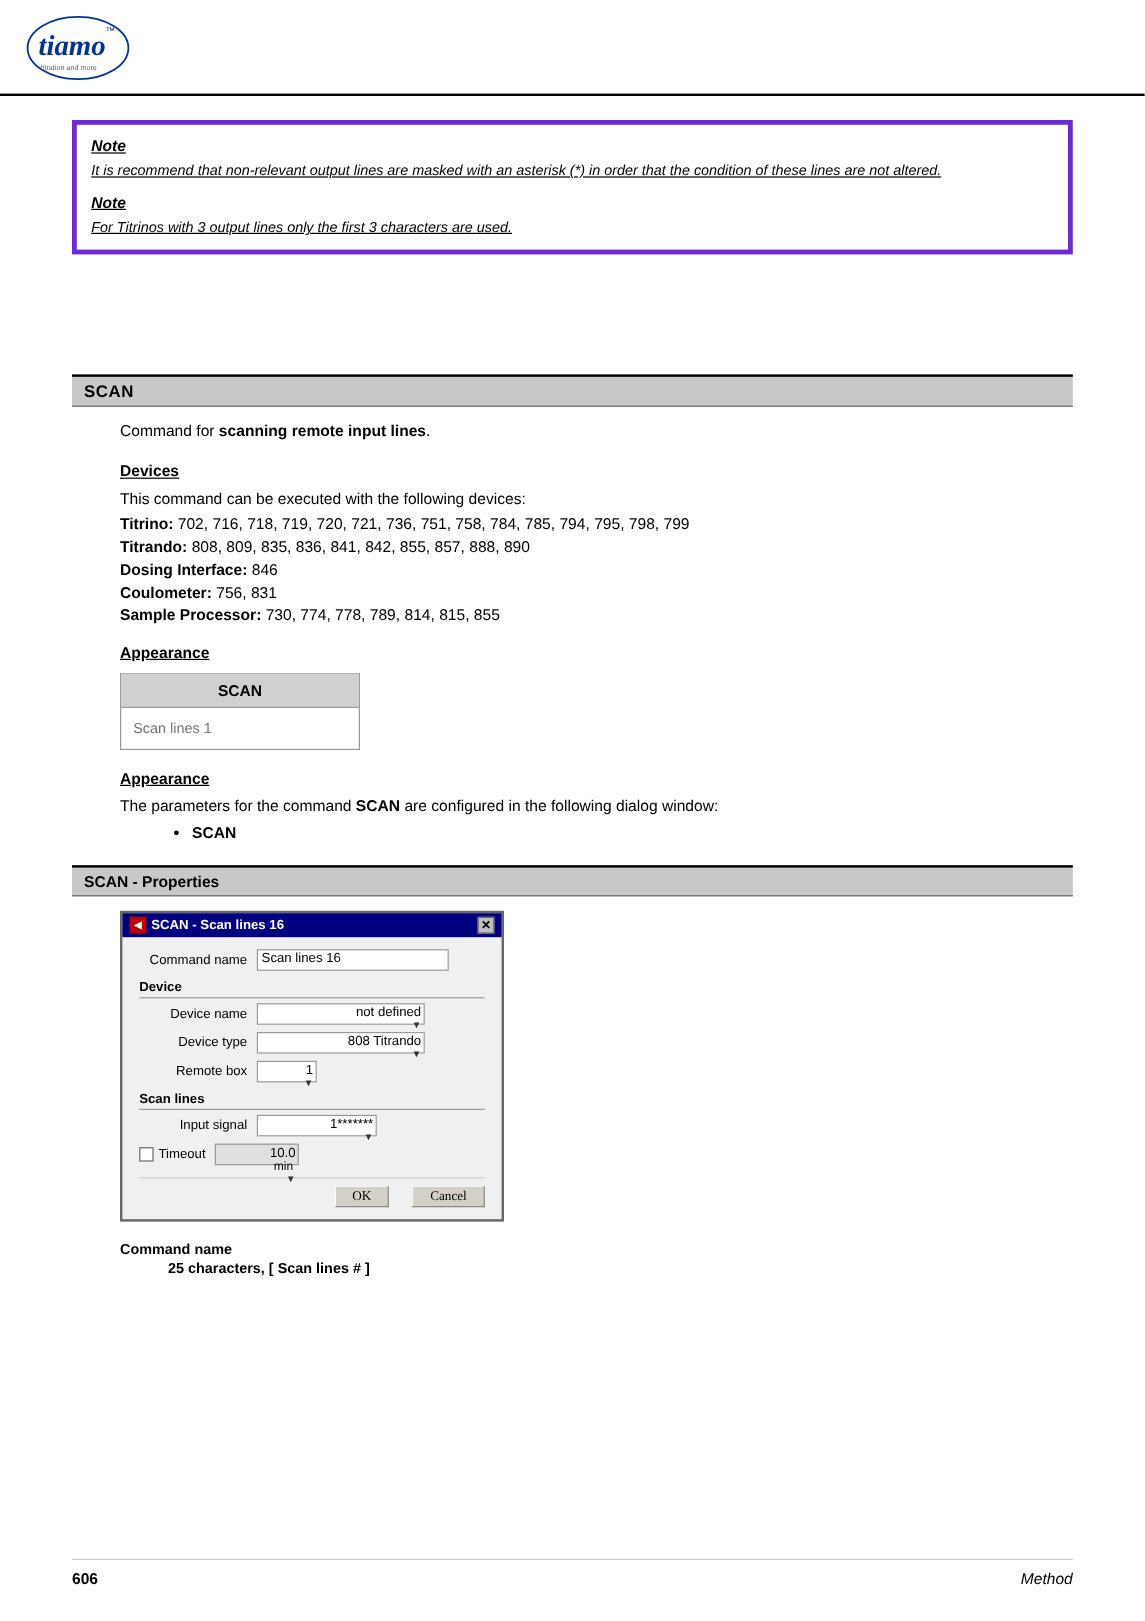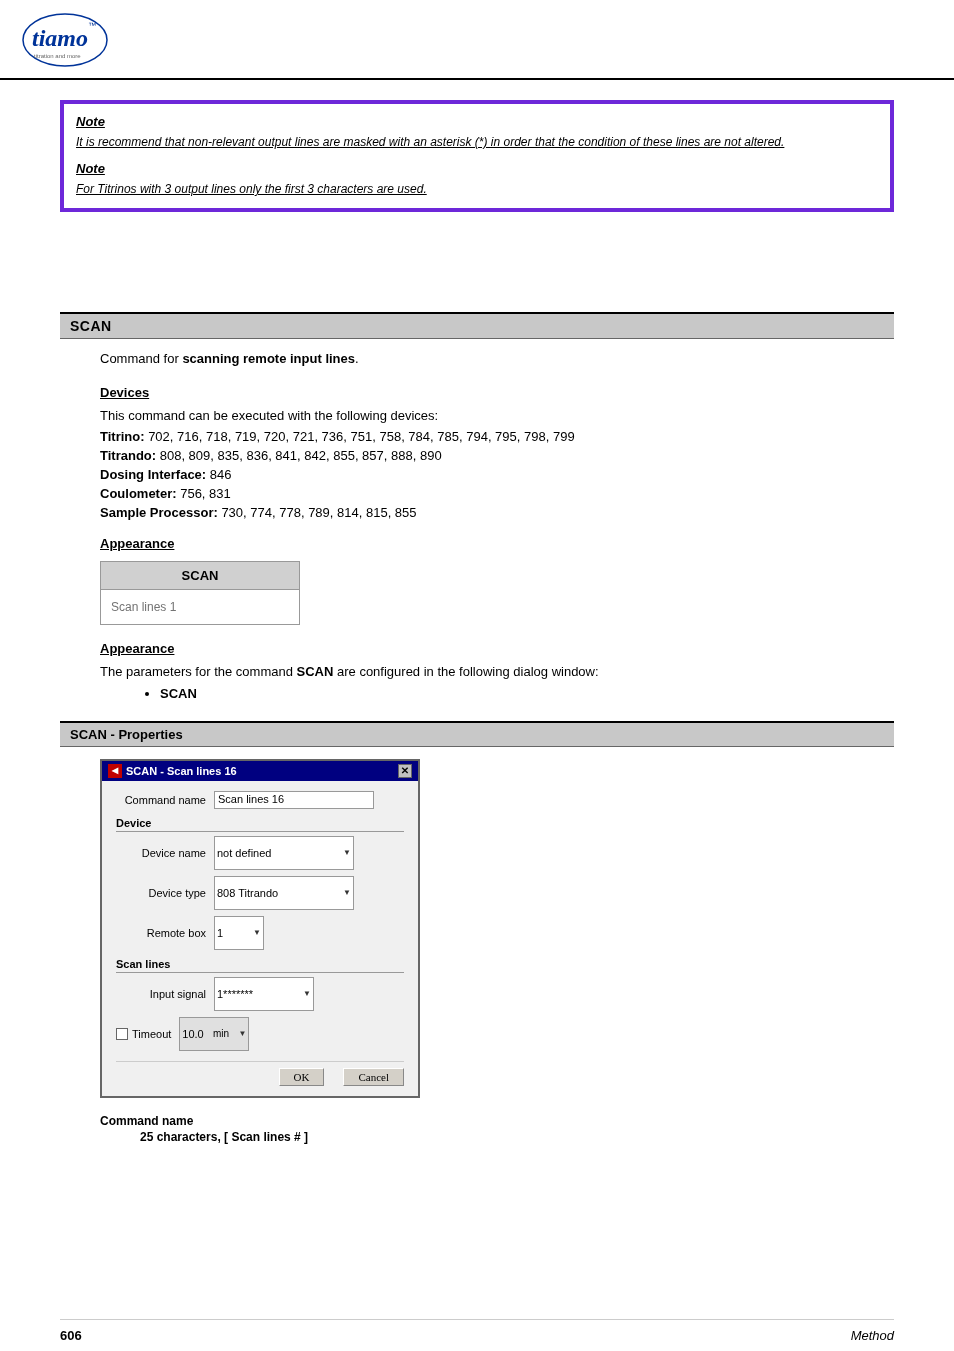--- a/index.html
+++ b/index.html
@@ -183,27 +183,28 @@
       border: 1px solid #999;
       background: #fff;
       padding: 1px 3px;
       font-size: 11px;
       width: 160px;
       height: 18px;
     }
     .dialog-select {
       border: 1px solid #999;
       background: #fff;
-      padding: 16px 2px;
+      padding: 1px 2px;
       font-size: 11px;
       width: 140px;
       height: 18px;
       display: flex;
-      align-items: center;
+      align-items: flex-end;
       justify-content: space-between;
+      flex-direction: column;
     }
     .dropdown-arrow {
       font-size: 8px;
       color: #333;
     }
     .dialog-group-label {
       font-size: 11px;
       font-weight: bold;
       margin: 8px 0 4px 0;
       border-bottom: 1px solid #999;
@@ -256,21 +257,21 @@
       margin-bottom: 2px;
     }
     .cmd-name-detail {
       margin-left: 40px;
       font-size: 12px;
     }
 
     
     .footer {
       position: absolute;
-      bottom: 8px;
+      bottom: 28px;
       left: 60px;
       right: 60px;
       display: flex;
       justify-content: space-between;
       align-items: center;
       border-top: 1px solid #ccc;
       padding-top: 8px;
     }
     .footer-page {
       font-weight: bold;

